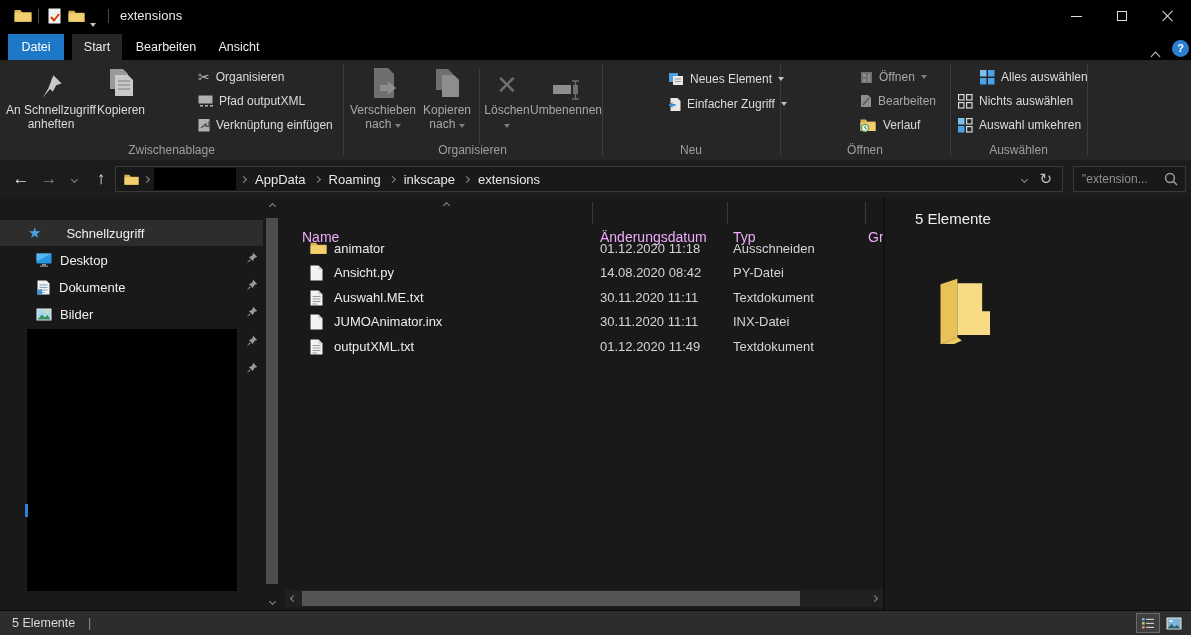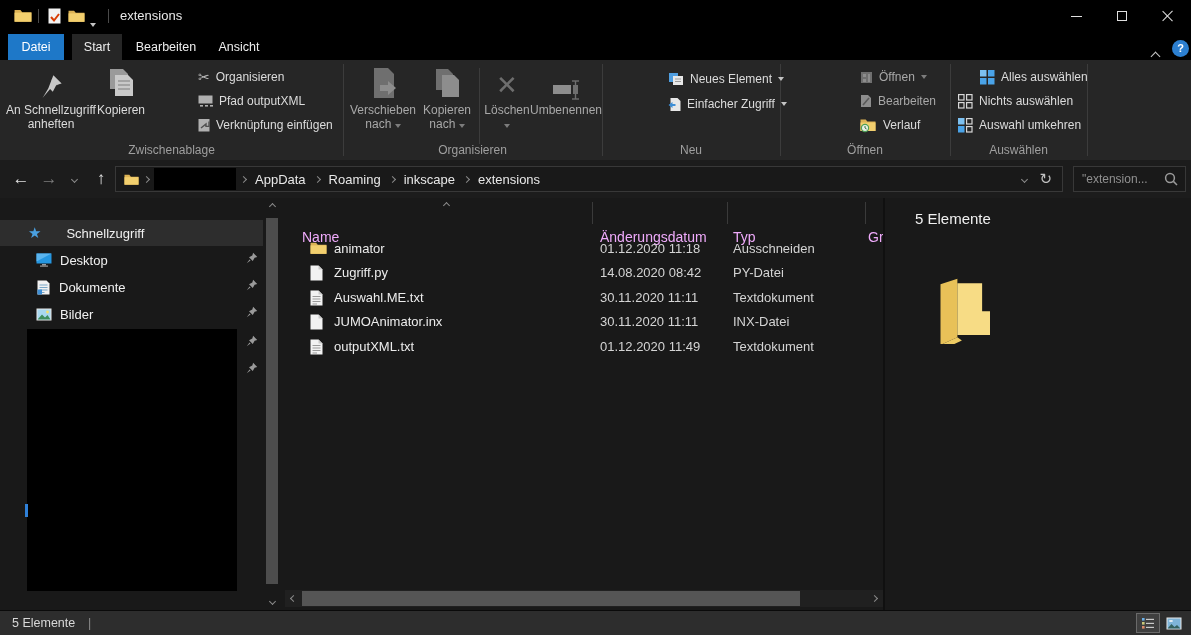--- a/index.html
+++ b/index.html
@@ -458,21 +458,21 @@
           </svg>
         <span class="fname">animator</span>
           <span class="fdate">01.12.2020 11:18</span>
           <span class="ftype">Ausschneiden</span>
       </div>
       <div class="frow" style="top:63px">
         <svg class="ficon" width="13" height="16" viewBox="0 0 13 16">
             <path d="M0.5 0.5 h8 l4 4 v11 h-12z" fill="#f2f2f2"></path>
             <path d="M8.5 0.5 l4 4 h-4z" fill="#c9c9c9"></path>
           </svg>
-        <span class="fname">Zugriff.py</span>
+        <span class="fname">Ansicht.py</span>
           <span class="fdate">14.08.2020 08:42</span>
           <span class="ftype">PY-Datei</span>
       </div>
       <div class="frow" style="top:88px">
         <svg class="ficon" width="13" height="16" viewBox="0 0 13 16">
             <path d="M0.5 0.5 h8 l4 4 v11 h-12z" fill="#f2f2f2"></path>
             <path d="M8.5 0.5 l4 4 h-4z" fill="#c9c9c9"></path>
             <g stroke="#9a9a9a" stroke-width="1">
               <line x1="2.5" y1="6.5" x2="10.5" y2="6.5"></line>
               <line x1="2.5" y1="9" x2="10.5" y2="9"></line>

